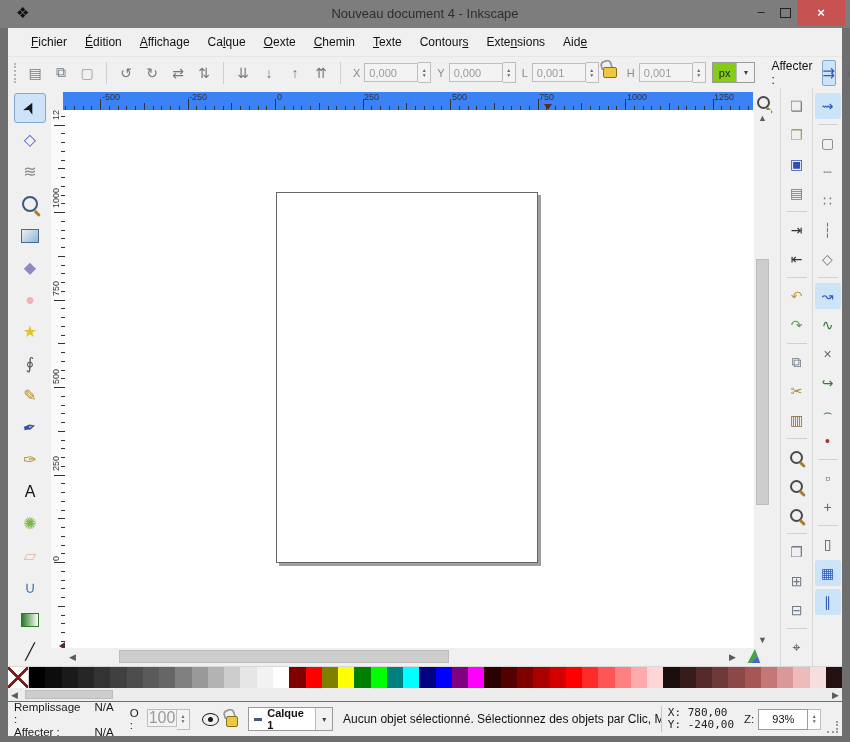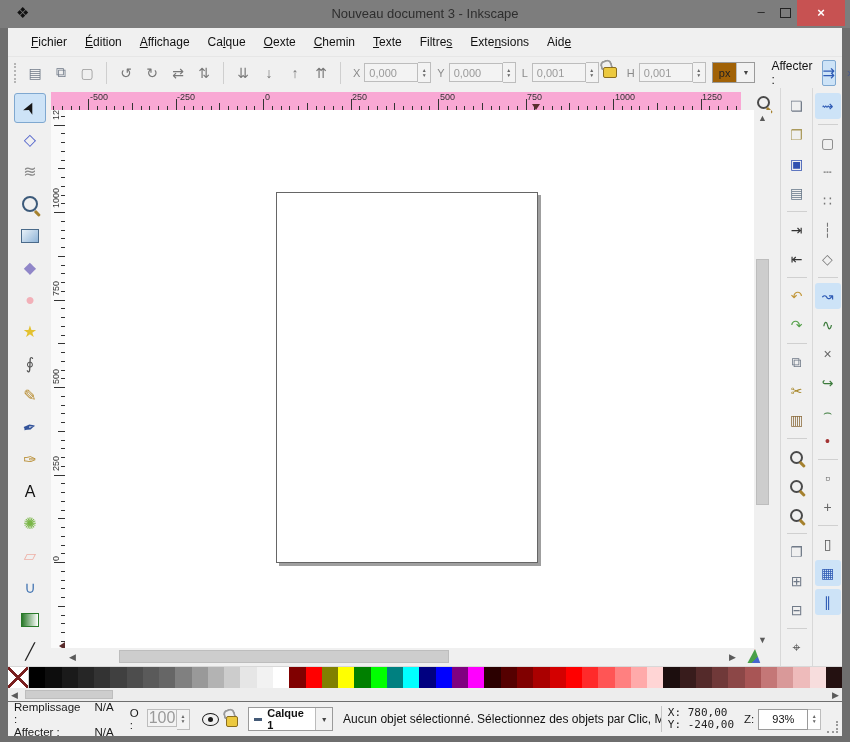--- a/index.html
+++ b/index.html
@@ -20,41 +20,41 @@
   .toolbar{left:8px;top:56px;width:834px;height:32px;background:#f0f0f0;border-top:1px solid #e6e6e6;display:flex;align-items:center;box-sizing:border-box;}
   .grip-v{width:3px;height:20px;border-left:2px dotted #b5b5b5;margin:0 6px 0 6px;}
   .tbtn{width:24px;height:24px;display:flex;align-items:center;justify-content:center;margin:0 1px;border-radius:2px;}
   .tbtn span{font-size:14px;}
   .vsep{width:1px;height:22px;background:#cfcfcf;margin:0 6px;}
   .fldlabel{font-size:11px;color:#8a8a8a;margin:0 4px 0 6px;}
   .fldgrp{display:flex;align-items:center;}
   .fld{width:44px;height:17px;background:#f3f3f3;border:1px solid #bdbdbd;font-size:11px;color:#9a9a9a;display:flex;align-items:center;padding:0 4px;}
   .spin{width:12px;height:19px;border:1px solid #bdbdbd;border-left:none;background:#f3f3f3;display:flex;flex-direction:column;align-items:center;justify-content:center;color:#666;}
   .spin i{font-style:normal;font-size:5px;line-height:5px;}
-  .unitbox{display:flex;align-items:center;height:19px;border:1px solid #9a9a9a;background:#a16207;margin-left:6px;}
+  .unitbox{display:flex;align-items:center;height:19px;border:1px solid #9a9a9a;background:#84cc16;margin-left:6px;}
   .unitval{font-size:11px;color:#222;padding:0 6px;}
   .unitarrow{width:17px;height:19px;border-left:1px solid #bbb;background:#f2f2f2;display:flex;align-items:center;justify-content:center;font-size:7px;color:#444;}
   .affectlabel{font-size:12px;color:#111;margin:0 8px 0 4px;}
   .toggled{background:#cde3f7;border:1px solid #7fa8d0;}
   .chev{color:#4a5a8a;font-size:13px;}
   .toolbar-ovf{margin-left:10px;}
   
   .mainbg{left:8px;top:88px;width:834px;height:578px;background:#f0f0f0;}
   .toolbox{left:8px;top:88px;width:44px;height:578px;background:#f0f0f0;display:flex;flex-direction:column;align-items:center;padding-top:5px;box-sizing:border-box;}
   .toolbtn{width:30px;height:28px;flex:0 0 28px;margin-bottom:2px;display:flex;align-items:center;justify-content:center;border:1px solid transparent;border-radius:3px;}
   .tglyph{font-size:16px;line-height:1;}
   .active{background:#cde3f7;border-color:#7fa8d0;}
   .rectswatch{width:16px;height:12px;background:linear-gradient(135deg,#e8f1f8,#8fb4d8);border:1px solid #4a6a8a;}
   .gradswatch{width:16px;height:12px;background:linear-gradient(90deg,#2a7a2a,#ffffff);border:1px solid #2a7a2a;}
   
   .lens{display:inline-block;width:9px;height:9px;border:2px solid #4a4a4a;border-radius:50%;position:relative;}
   .lens::after{content:'';position:absolute;right:-5px;bottom:-4px;width:7px;height:2.5px;background:#a5812e;transform:rotate(45deg);border-radius:1px;}
   .lens.big{width:12px;height:12px;border-color:#3c5a7a;}
   
-  .hruler{left:51px;top:92px;width:690px;height:18px;background:#f9a8d4;border-bottom:1px solid #c8c8c8;overflow:hidden;}
+  .hruler{left:63px;top:92px;width:690px;height:18px;background:#3b82f6;border-bottom:1px solid #c8c8c8;overflow:hidden;}
   .vruler{left:51px;top:110px;width:14px;height:538px;background:#fafafa;border-right:1px solid #c8c8c8;overflow:hidden;}
   .rcorner{left:51px;top:92px;width:14px;height:18px;background:#f0f0f0;}
   .htick{position:absolute;bottom:0;width:1px;background:#333;}
   .vtick{position:absolute;right:0;height:1px;background:#333;}
   .hlabel{position:absolute;top:0;font-size:9px;color:#333;}
   .vlabel{position:absolute;left:0;font-size:9px;color:#333;writing-mode:vertical-rl;transform:rotate(180deg);}
   .hmarker{position:absolute;bottom:0;width:0;height:0;border-left:4px solid transparent;border-right:4px solid transparent;border-top:6px solid #5a2d2d;}
   .vmarker{position:absolute;right:0;width:0;height:0;border-top:4px solid transparent;border-bottom:4px solid transparent;border-right:6px solid #5a2d2d;}
   
   .viewport{left:65px;top:110px;width:689px;height:538px;background:#ffffff;overflow:hidden;}
@@ -99,35 +99,35 @@
   .zfld{width:48px;height:19px;background:#fff;border:1px solid #9a9a9a;font-size:11px;color:#111;display:flex;align-items:center;justify-content:center;}
   .grip{width:10px;height:10px;border-right:2px dotted #9a9a9a;border-bottom:2px dotted #9a9a9a;margin-left:6px;align-self:flex-end;margin-bottom:3px;}
 </style>
 </head>
 <body>
 
 <div class="app">
 
   <div class="abs titlebar">
     <div class="abs applogo">❖</div>
-    <div class="abs apptitle">Nouveau document 3 - Inkscape</div>
+    <div class="abs apptitle">Nouveau document 4 - Inkscape</div>
     <div class="abs winbtn" style="left:750px;">–</div>
     <div class="abs winbtn" style="left:774px;"><span class="maxbox"></span></div>
     <div class="abs closebtn">×</div>
   </div>
 
   <div class="abs menubar">
       <div class="menu-item"><span class="mnu-u">F</span><span>ichier</span></div>
       <div class="menu-item"><span class="mnu-u">É</span><span>dition</span></div>
       <div class="menu-item"><span class="mnu-u">A</span><span>ffichage</span></div>
       <div class="menu-item"><span>Ca</span><span class="mnu-u">l</span><span>que</span></div>
       <div class="menu-item"><span class="mnu-u">O</span><span>exte</span></div>
       <div class="menu-item"><span class="mnu-u">C</span><span>hemin</span></div>
       <div class="menu-item"><span class="mnu-u">T</span><span>exte</span></div>
-      <div class="menu-item"><span>Filtre</span><span class="mnu-u">s</span></div>
+      <div class="menu-item"><span>Contour</span><span class="mnu-u">s</span></div>
       <div class="menu-item"><span>Exte</span><span class="mnu-u">n</span><span>sions</span></div>
       <div class="menu-item"><span>Aid</span><span class="mnu-u">e</span></div>
     </div>
 
   <div class="abs toolbar">
     <div class="grip-v"></div>
     <div style="display:flex;align-items:center;">
         <div class="tbtn">
           <span style="color: rgb(112, 122, 136);">▤</span>
         </div>

